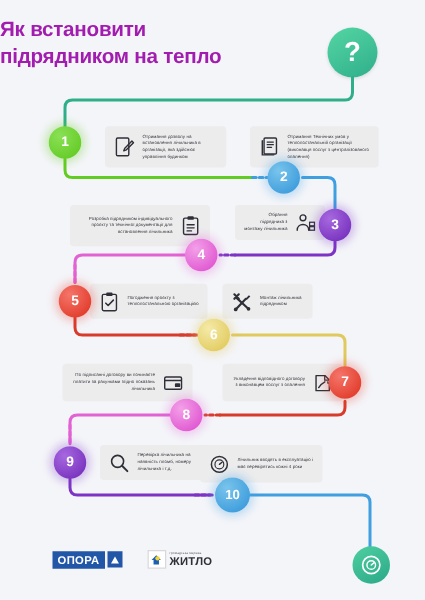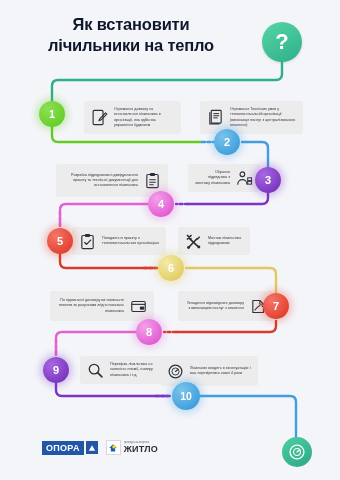--- a/index.html
+++ b/index.html
@@ -8,23 +8,23 @@
     background:#f4f5f9;
     font-family:"Liberation Sans", sans-serif;
     overflow:hidden;
     position:relative;
   }
   #root{position:absolute;inset:0;}
 
   
   .title{
     position:absolute;left:0;top:14px;width:262px;
-    text-align:center;
+    text-align:left;
     font-size:16.5px;line-height:21px;font-weight:bold;
-    color:#0f172a;
+    color:#a21caf;
     letter-spacing:-0.2px;
   }
   .title .l2{display:block;}
 
   
   .qbadge{
     position:absolute;left:262px;top:22px;width:40px;height:40px;
     border-radius:50%;
     background:linear-gradient(150deg,#55d6a4 0%,#2fae8a 100%);
     color:#fff;font-size:22px;font-weight:bold;
@@ -56,21 +56,21 @@
   
   .step{
     position:absolute;width:26px;height:26px;border-radius:50%;
     display:flex;align-items:center;justify-content:center;
     color:#fff;font-size:11px;font-weight:bold;
     box-sizing:border-box;
   }
   .step.wide{width:28px;height:28px;font-size:10.5px;}
 
   
-  .footer{position:absolute;left:42px;top:440px;display:flex;align-items:center;gap:8px;}
+  .footer{position:absolute;left:42px;top:440px;display:flex;align-items:center;gap:20px;}
   .opora{
     display:flex;align-items:center;gap:2px;
   }
   .opora .word{
     background:#2257a8;color:#fff;font-weight:bold;font-size:9px;
     padding:2px 4px;letter-spacing:.3px;
   }
   .opora .tri{
     background:#2257a8;width:12px;height:13px;
     display:flex;align-items:center;justify-content:center;
@@ -90,21 +90,21 @@
     display:flex;align-items:center;justify-content:center;
   }
 </style>
 </head>
 <body>
 
 <div id="root">
 
   <div class="title">
     <span>Як встановити</span>
-    <span class="l2">лічильники на тепло</span>
+    <span class="l2">підрядником на тепло</span>
   </div>
 
   <div class="qbadge">
     <span>?</span>
   </div>
 
   <svg id="wires" viewBox="0 0 340 480">
 
     <path d="M282,62 L282,74 Q282,80 276,80 L58,80 Q52,80 52,86 L52,103" fill="none" stroke="#2fae8a" stroke-width="2.4" stroke-linecap="round"></path>
 

